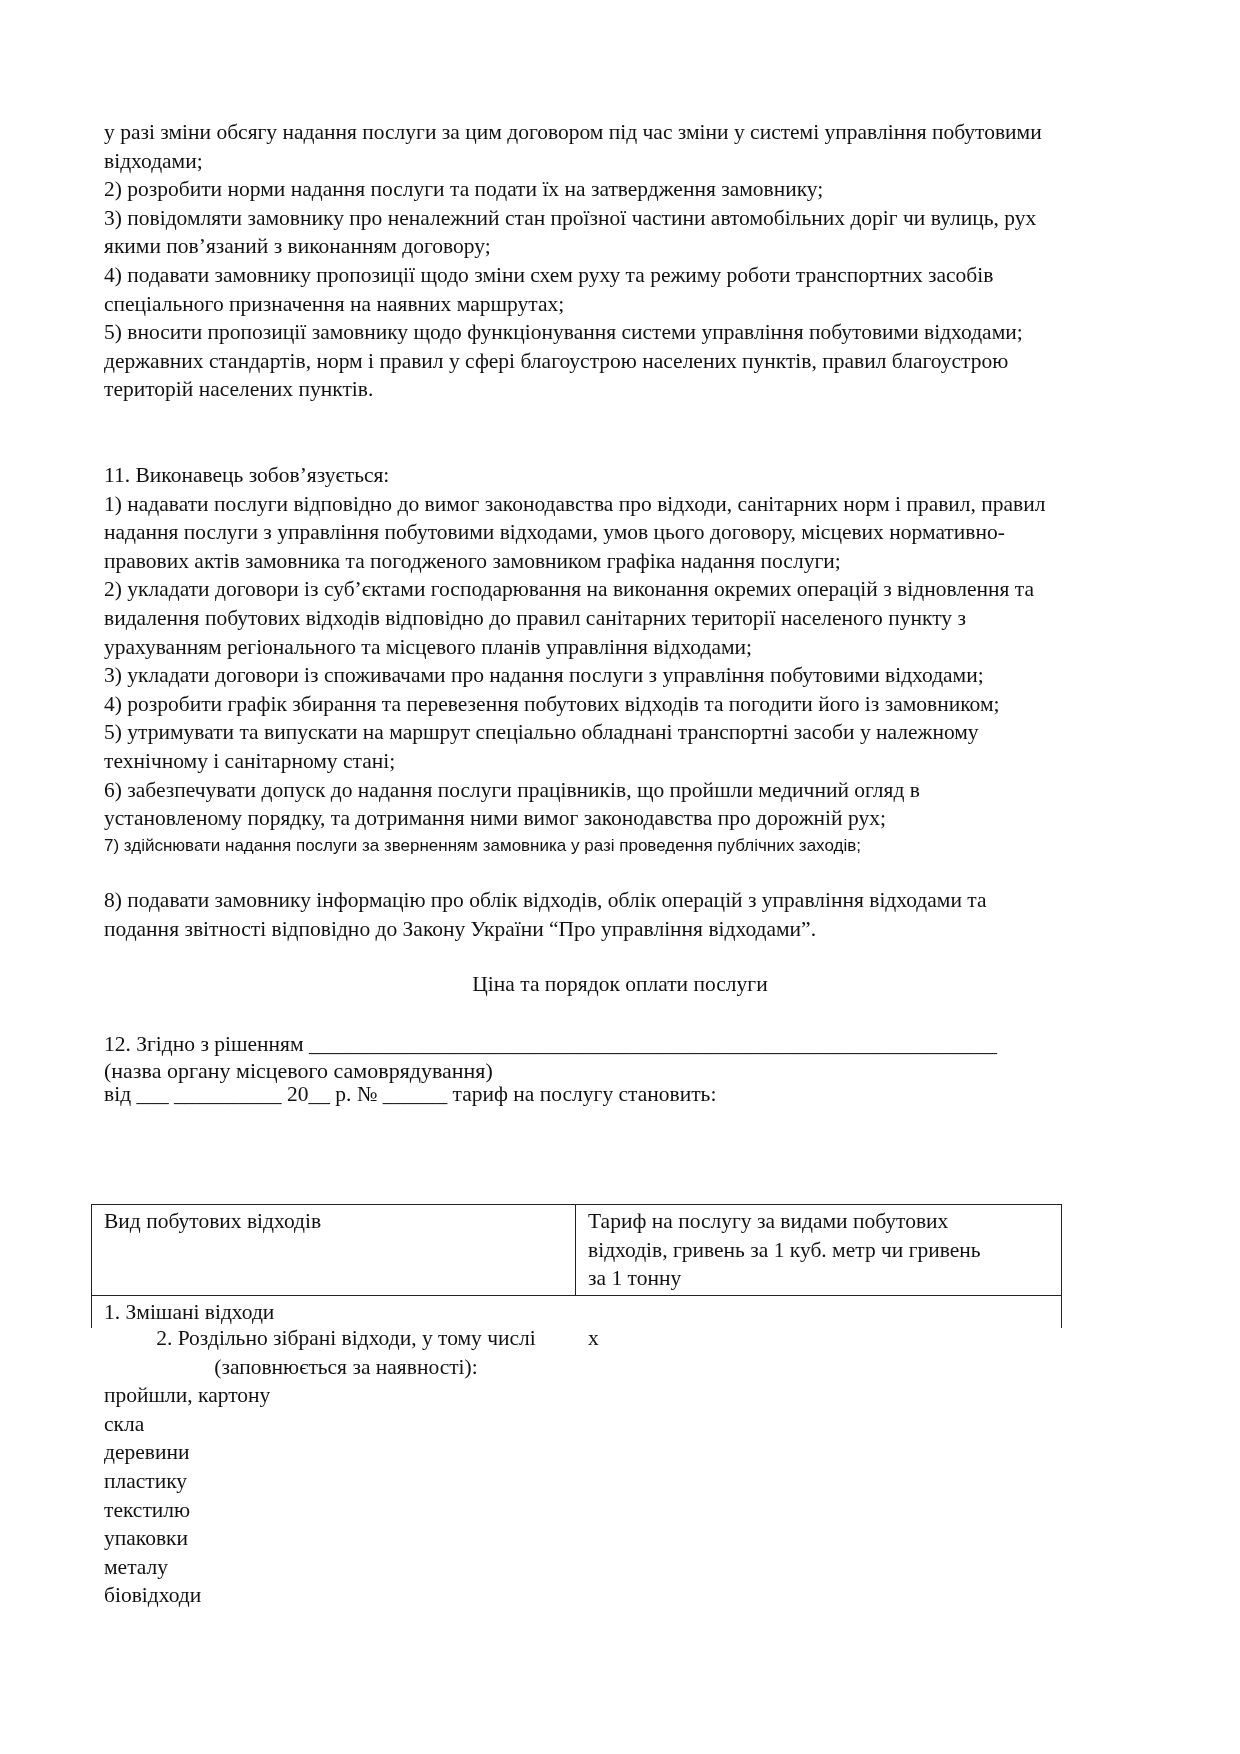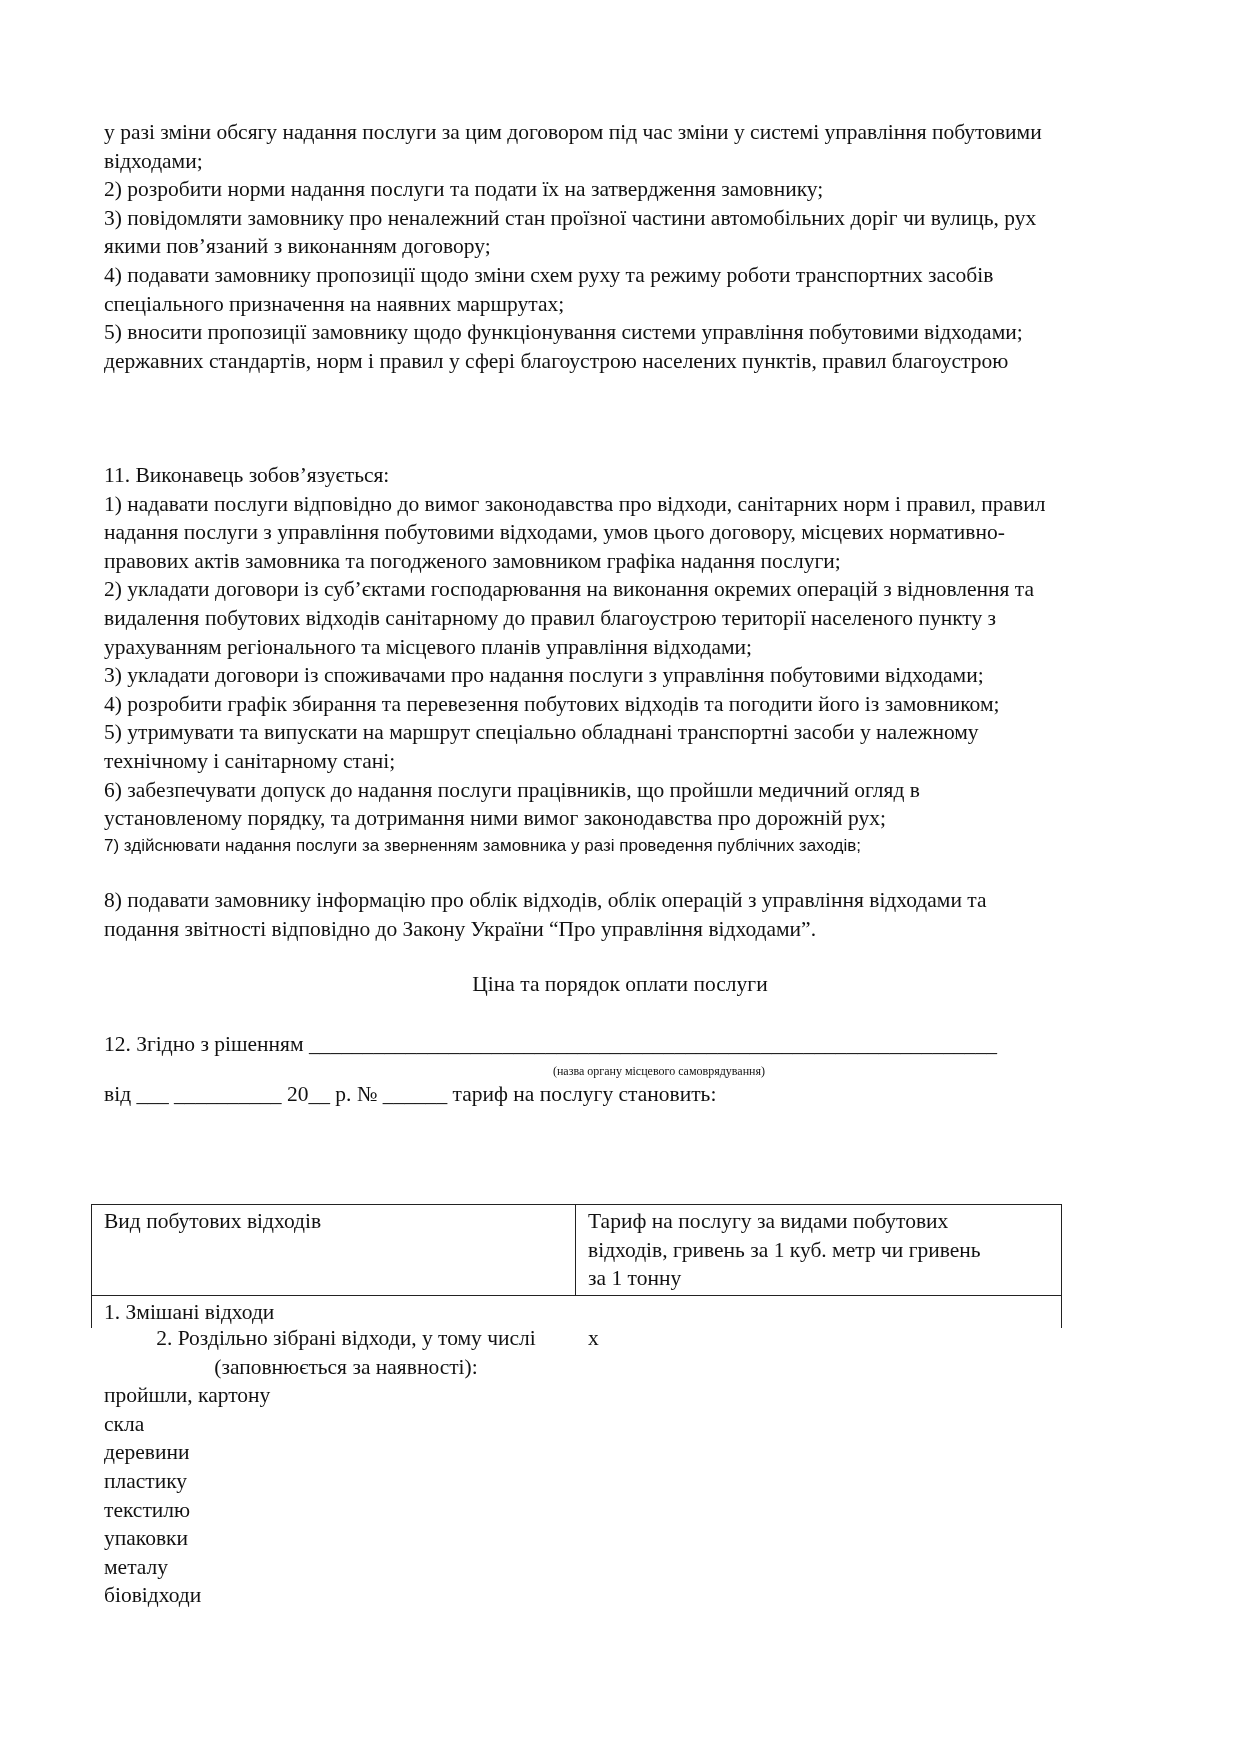--- a/index.html
+++ b/index.html
@@ -3,21 +3,21 @@
 <meta charset="utf-8">
 <style>
   html, body { margin: 0; padding: 0; background: #ffffff; }
   body { width: 1240px; height: 1754px; position: relative; overflow: hidden; color: #111; }
   .page { position: absolute; left: 0; top: 0; width: 1240px; height: 1754px; }
   .txt { font-family: "Liberation Serif", serif; font-size: 21.5px; line-height: 28.6px; }
   .block { position: absolute; left: 104px; width: 1110px; }
   .line { white-space: nowrap; }
   .sans { font-family: "Liberation Sans", sans-serif; font-size: 17px; line-height: 26px; }
   .center { position: absolute; left: 0; width: 1240px; text-align: center; }
-  .small { font-family: "Liberation Serif", serif; font-size: 12px; line-height: 22px; text-align: center; }
+  .small { font-family: "Liberation Serif", serif; font-size: 22px; line-height: 22px; }
   .table { position: absolute; left: 91px; top: 1204px; width: 971px; }
   .tbl-head { display: flex; border: 1.5px solid #222; height: 90px; }
   .tbl-cell-l { width: 484px; border-right: 1.5px solid #222; padding: 2px 12px; box-sizing: border-box; }
   .tbl-cell-r { flex: 1; padding: 2px 12px; box-sizing: border-box; }
   .tbl-row { border-left: 1.5px solid #222; border-right: 1.5px solid #222; height: 32px; padding: 2px 12px; box-sizing: border-box; }
 </style>
 </head>
 <body>
 
 <div class="page">
@@ -25,29 +25,30 @@
   <div class="block txt" style="top:118px;">
     <div class="line">у разі зміни обсягу надання послуги за цим договором під час зміни у системі управління побутовими</div>
     <div class="line">відходами;</div>
     <div class="line">2) розробити норми надання послуги та подати їх на затвердження замовнику;</div>
     <div class="line">3) повідомляти замовнику про неналежний стан проїзної частини автомобільних доріг чи вулиць, рух</div>
     <div class="line">якими пов’язаний з виконанням договору;</div>
     <div class="line">4) подавати замовнику пропозиції щодо зміни схем руху та режиму роботи транспортних засобів</div>
     <div class="line">спеціального призначення на наявних маршрутах;</div>
     <div class="line">5) вносити пропозиції замовнику щодо функціонування системи управління побутовими відходами;</div>
     <div class="line">державних стандартів, норм і правил у сфері благоустрою населених пунктів, правил благоустрою</div>
+    <div class="line">територій населених пунктів.</div>
   </div>
 
   <div class="block txt" style="top:461px;">
     <div class="line">11. Виконавець зобов’язується:</div>
     <div class="line">1) надавати послуги відповідно до вимог законодавства про відходи, санітарних норм і правил, правил</div>
     <div class="line">надання послуги з управління побутовими відходами, умов цього договору, місцевих нормативно-</div>
     <div class="line">правових актів замовника та погодженого замовником графіка надання послуги;</div>
     <div class="line">2) укладати договори із суб’єктами господарювання на виконання окремих операцій з відновлення та</div>
-    <div class="line">видалення побутових відходів санітарному до правил благоустрою території населеного пункту з</div>
+    <div class="line">видалення побутових відходів відповідно до правил санітарних території населеного пункту з</div>
     <div class="line">урахуванням регіонального та місцевого планів управління відходами;</div>
     <div class="line">3) укладати договори із споживачами про надання послуги з управління побутовими відходами;</div>
     <div class="line">4) розробити графік збирання та перевезення побутових відходів та погодити його із замовником;</div>
     <div class="line">5) утримувати та випускати на маршрут спеціально обладнані транспортні засоби у належному</div>
     <div class="line">технічному і санітарному стані;</div>
     <div class="line">6) забезпечувати допуск до надання послуги працівників, що пройшли медичний огляд в</div>
     <div class="line">установленому порядку, та дотримання ними вимог законодавства про дорожній рух;</div>
   </div>
 
   <div class="block sans" style="top:833px;">

